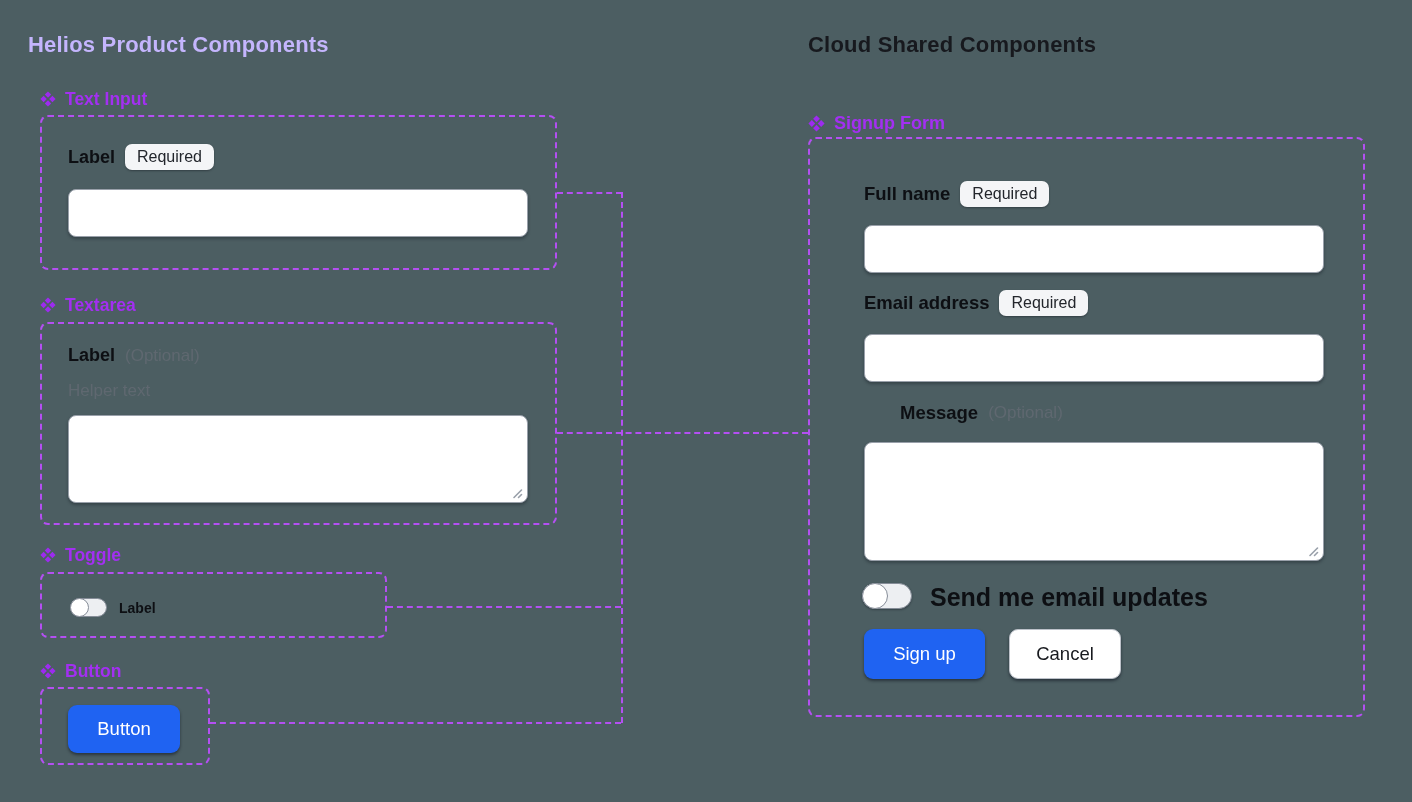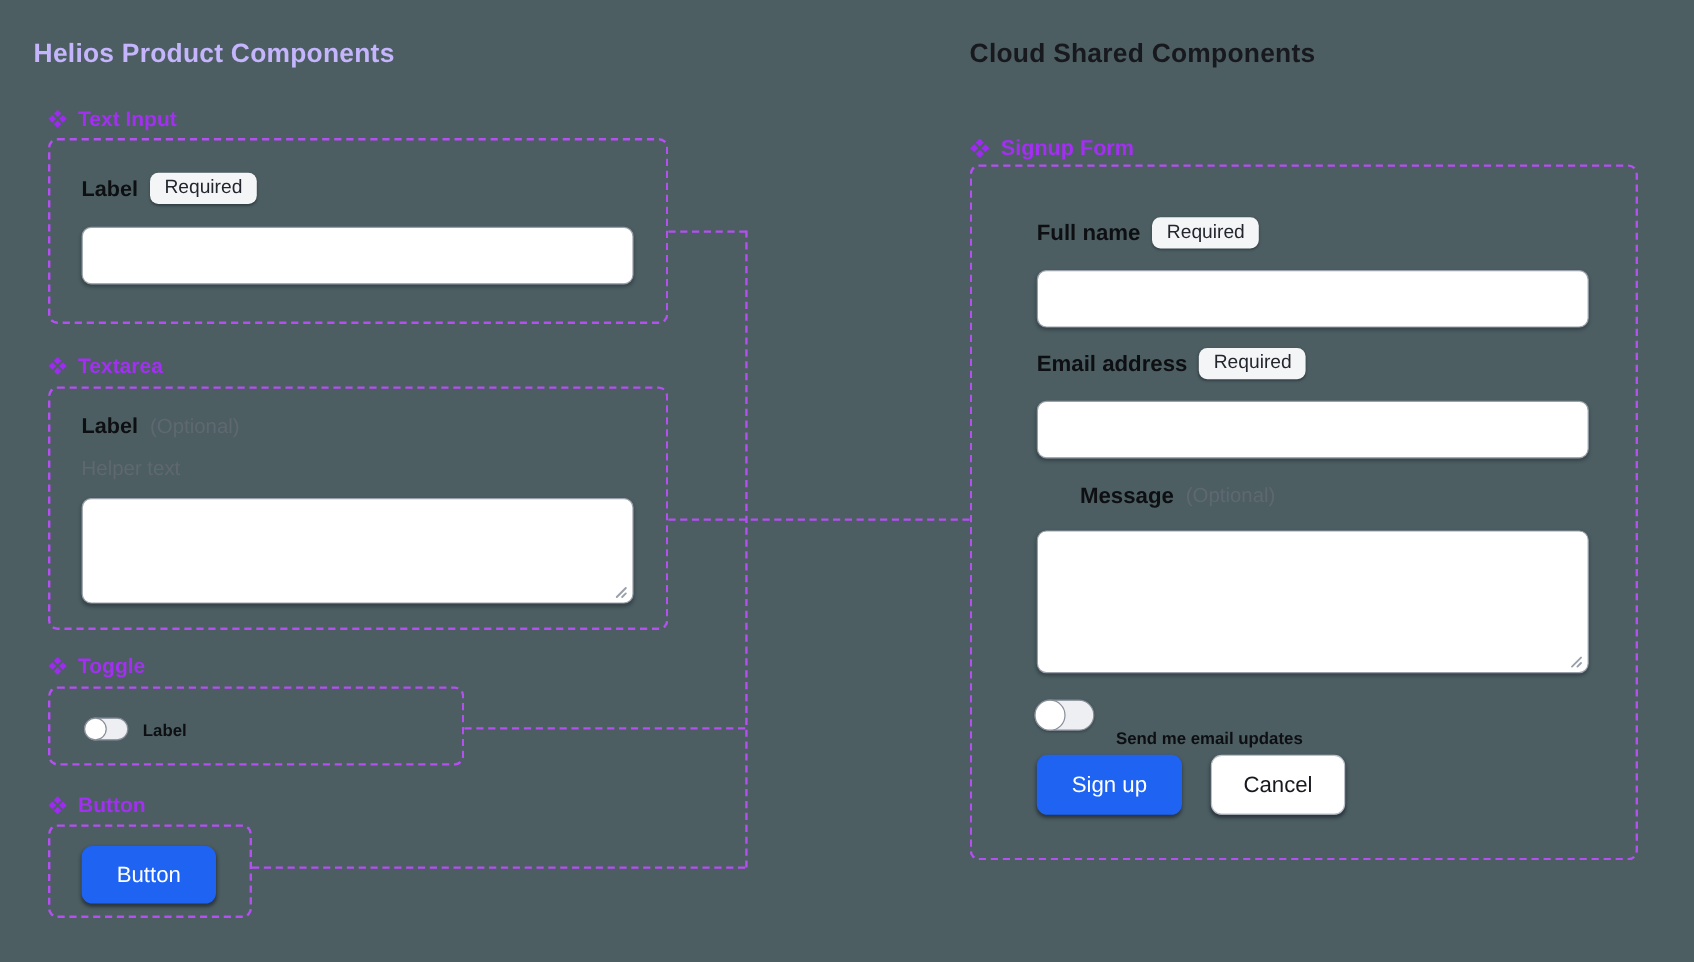--- a/index.html
+++ b/index.html
@@ -186,17 +186,17 @@
   </div>
   <textarea class="field" style="left: 54px; top: 303px; width: 460px; height: 119px;"></textarea>
   <svg class="resize-handle" style="left:498px;top:407px;" viewBox="0 0 11 11">
       <line x1="2" y1="9.5" x2="9.5" y2="2"></line>
       <line x1="6.5" y1="9.5" x2="9.5" y2="6.5"></line>
     </svg>
 
   <div class="toggle toggle-lg" style="left:52px;top:444px;">
     <span class="knob"></span>
   </div>
-  <div class="toggle-row-label" style="left:120px;top:468px;font-size:14px;">Send me email updates</div>
+  <div class="toggle-row-label" style="left:120px;top:444px;font-size:25px;">Send me email updates</div>
 
   <button class="btn btn-primary" style="left:54px;top:490px;width:121px;height:50px;">Sign up</button>
   <button class="btn btn-secondary" style="left:199px;top:490px;width:112px;height:50px;">Cancel</button>
 </div>
 
 </body></html>

